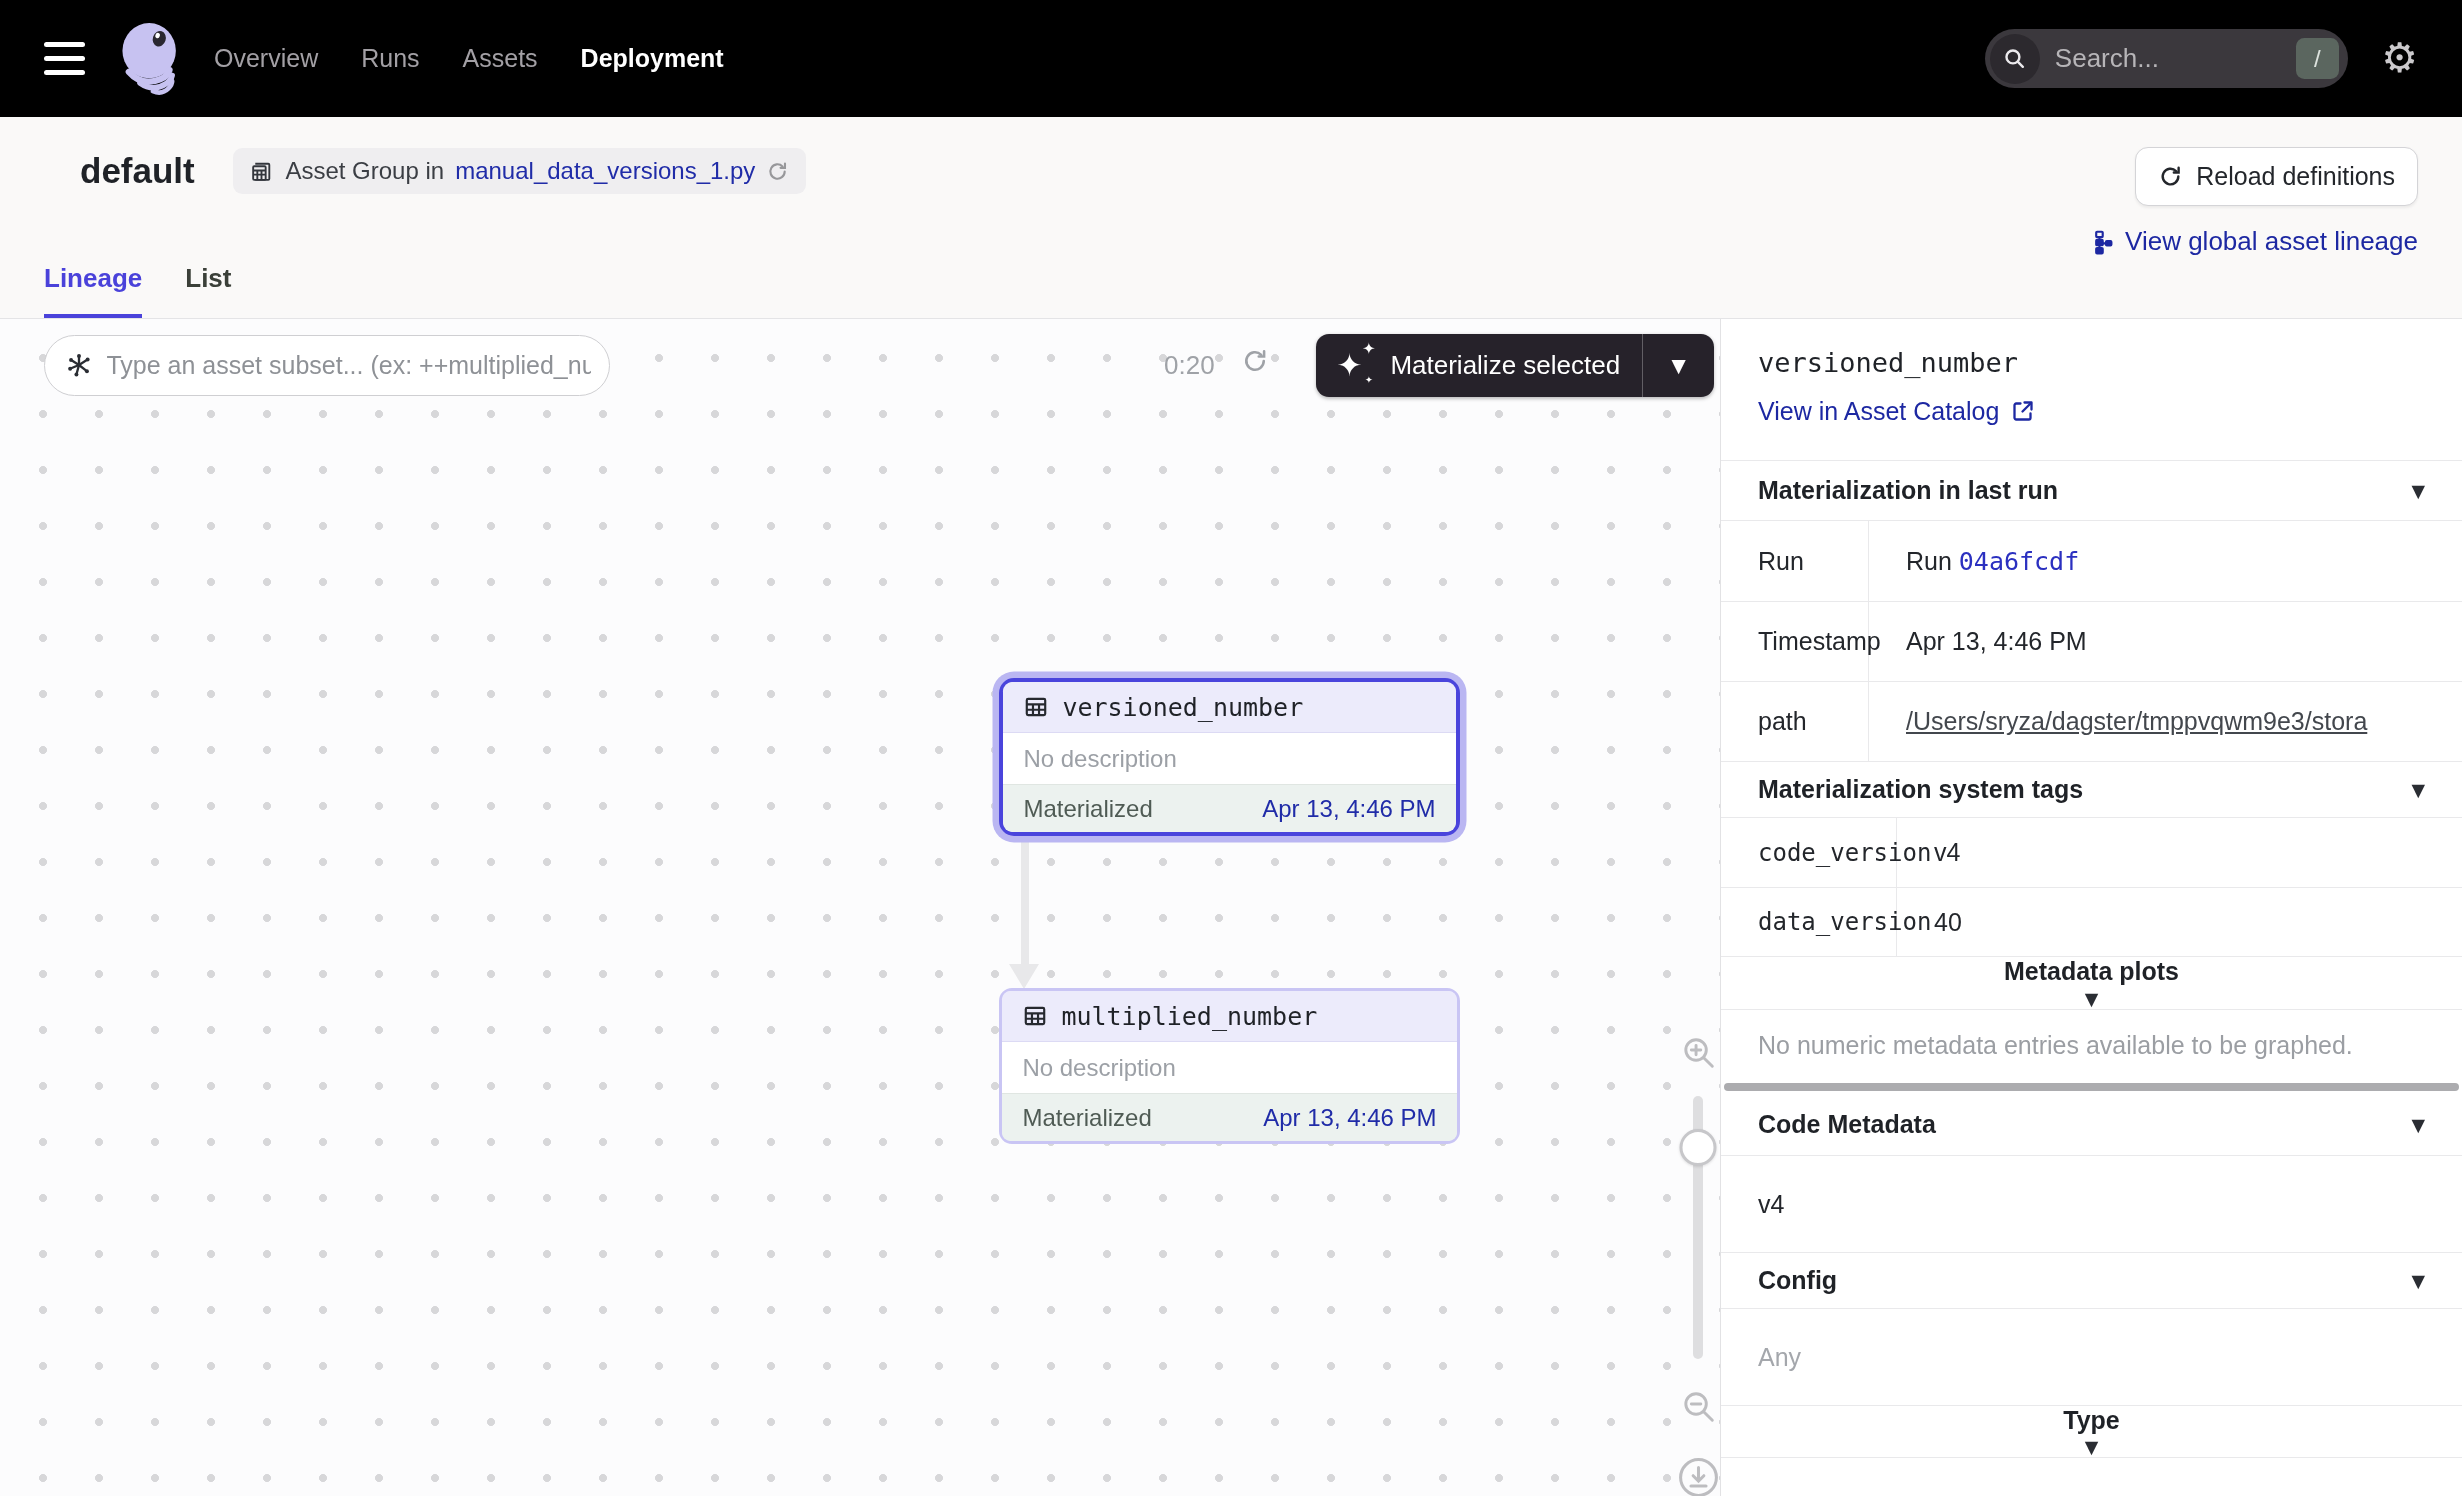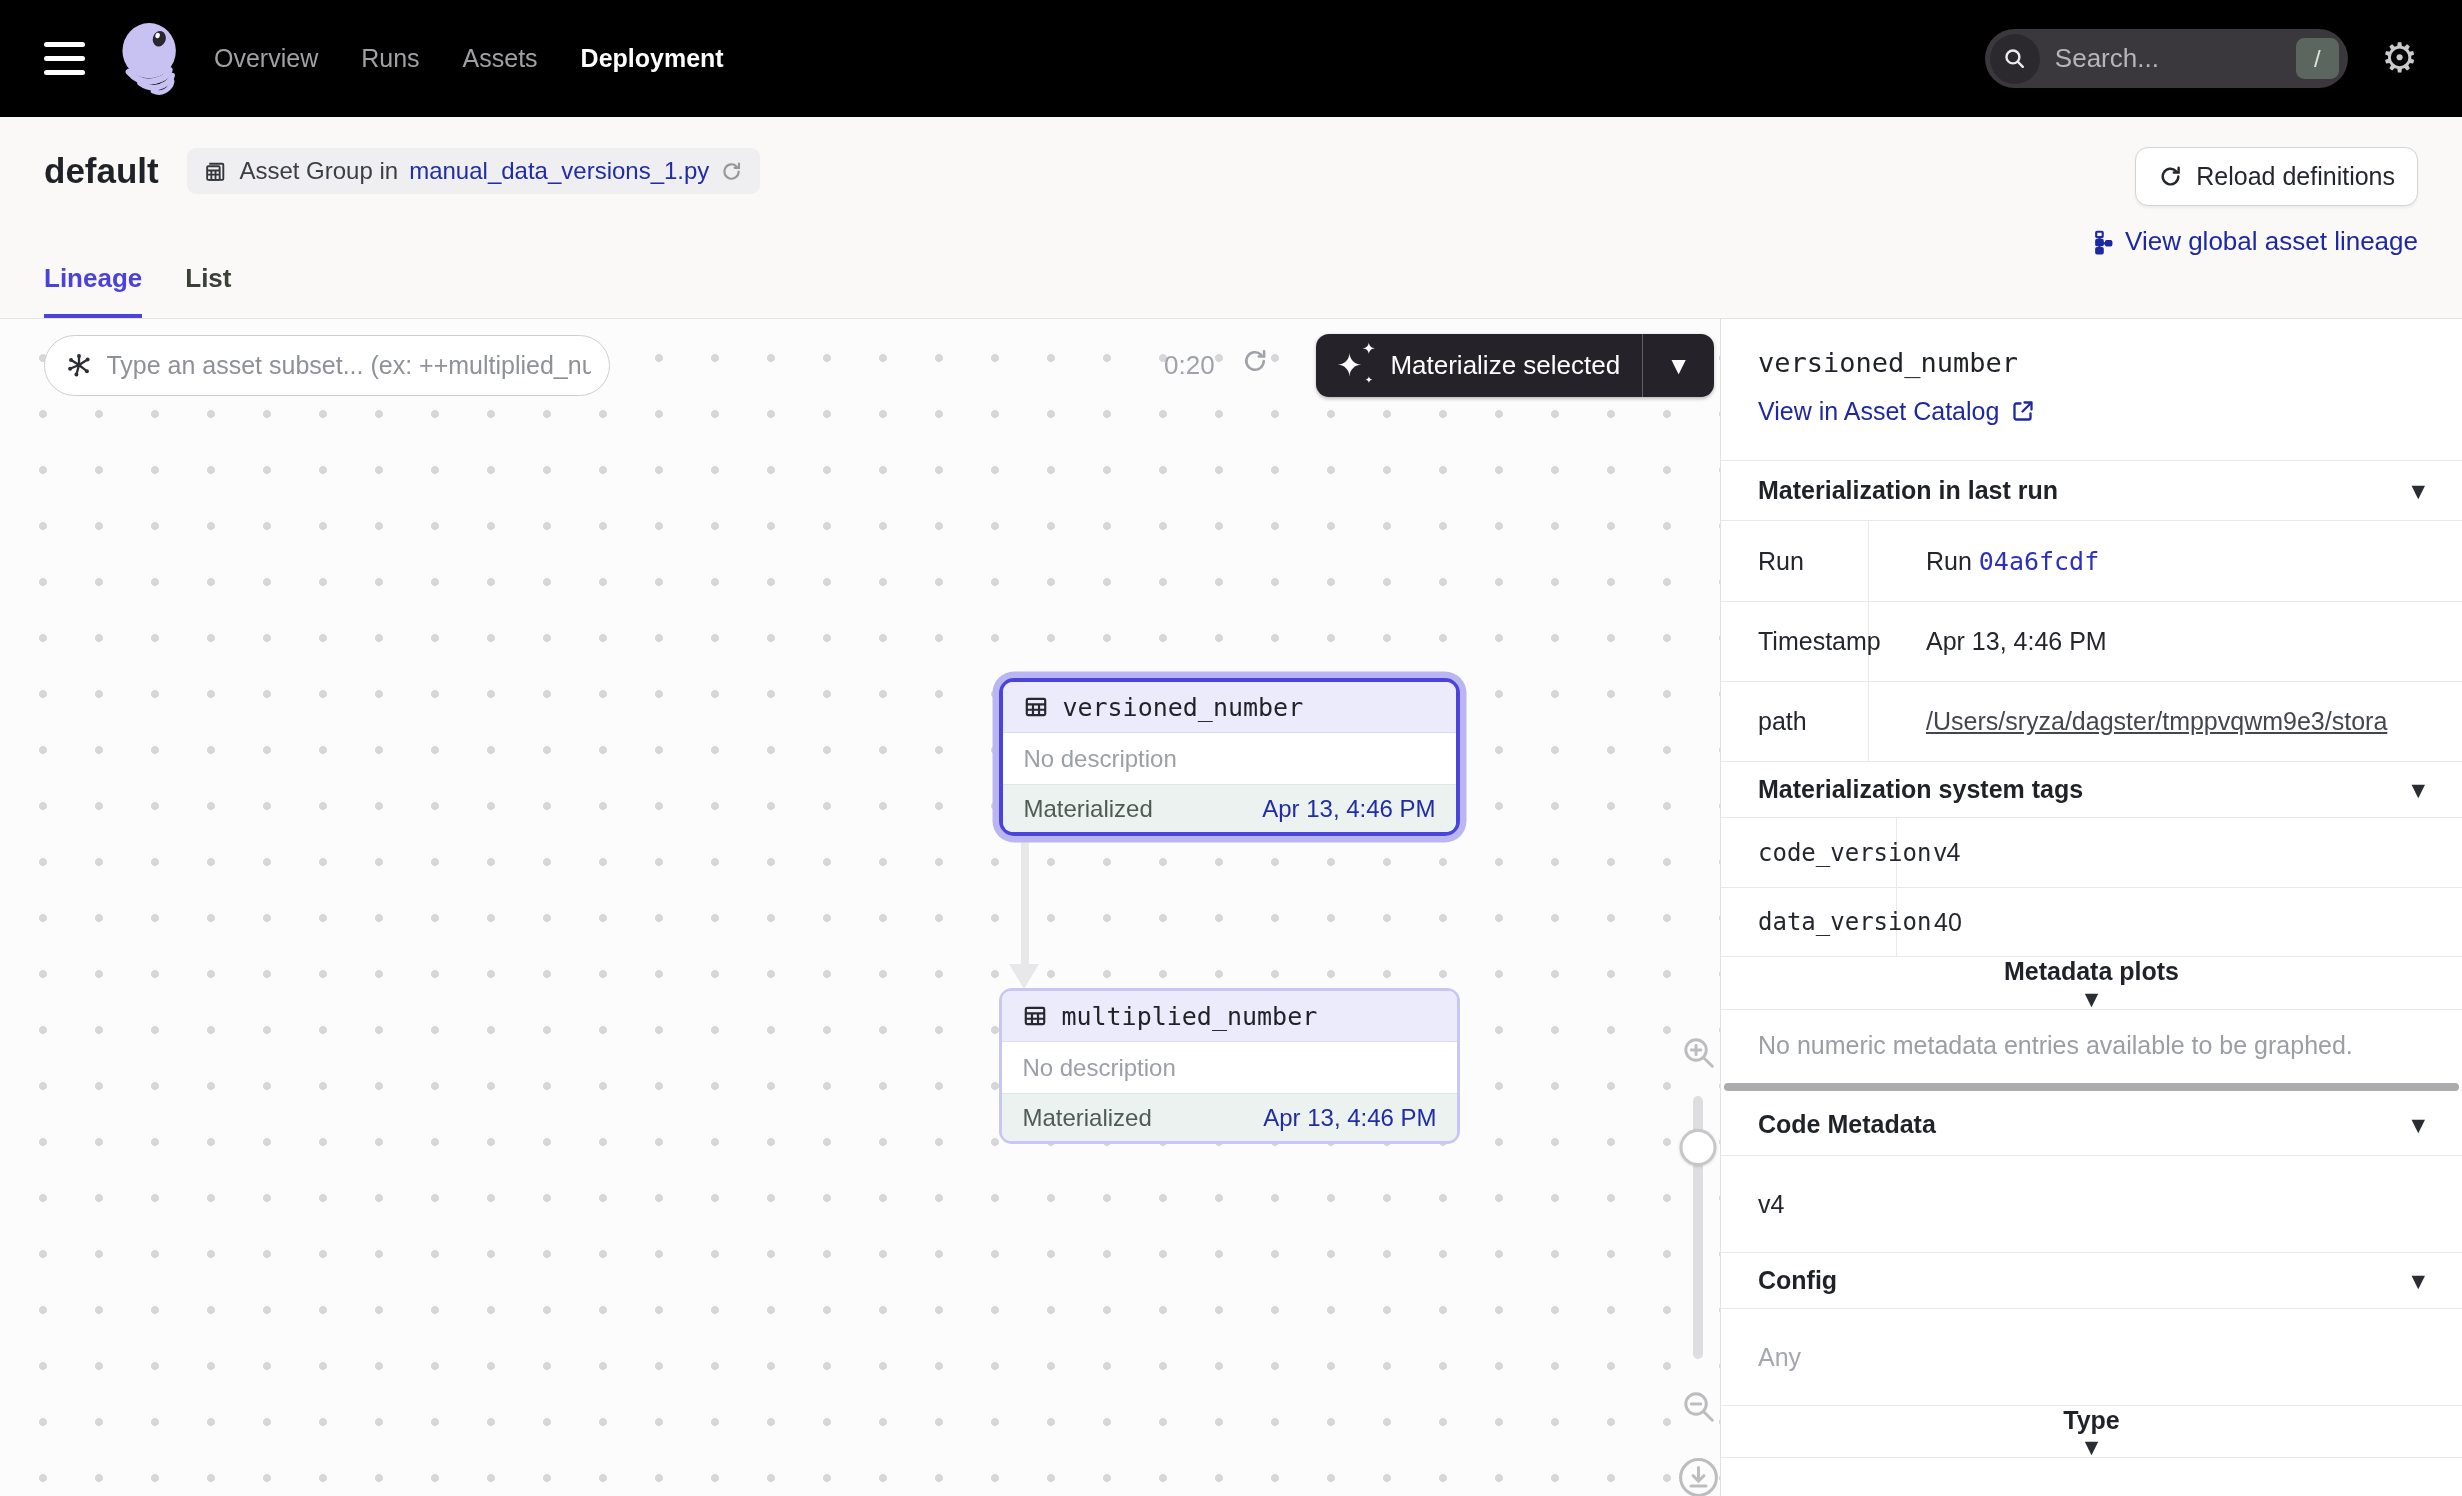--- a/index.html
+++ b/index.html
@@ -18,21 +18,21 @@
   .nav-right { margin-left:auto; display:flex; align-items:center; }
   .search-pill { width:363px; height:59px; border-radius:30px; background:#3B383D; display:flex; align-items:center; padding:0 9.3px 0 4.6px; }
   .search-circle { width:50px; height:50px; border-radius:50%; background:#2C292E; display:flex; align-items:center; justify-content:center; color:#ECEAED; flex:0 0 auto; }
   .search-pill input { flex:1; min-width:0; background:transparent; border:none; outline:none; color:#ECEAED; font-size:26px; margin-left:15px; font-family:"Liberation Sans", sans-serif; }
   .search-pill input::placeholder { color:#B7B5B8; }
   .slash-badge { width:43px; height:41px; border-radius:8.3px; background:#5B665F; color:#DDE3DE; font-size:24px; display:flex; align-items:center; justify-content:center; flex:0 0 auto; }
   .gear { margin-left:33px; font-family:"DejaVu Sans", sans-serif; font-size:41px; color:#CBC9CC; line-height:1; cursor:pointer; }
 
   
   .page-header { height:202px; background:#FAF9F8; border-bottom:0.9px solid #E4E4E6; position:relative; }
-  .header-top { display:flex; align-items:center; gap:28px; padding:31px 44px 0; }
+  .header-top { display:flex; align-items:center; gap:38px; padding:31px 44px 0;margin-left:36px; }
   .page-title { font-size:35px; font-weight:700; color:#1F2227; }
   .group-pill { height:46px; background:#EFEEF0; border-radius:9.3px; display:flex; align-items:center; gap:11px; padding:0 16.7px; font-size:24px; color:#3B3E44; }
   .group-pill .g-icon { color:#33363C; display:flex; }
   .group-pill a { color:#202CA8; text-decoration:none; cursor:pointer; }
   .pill-refresh { color:#97979A; display:flex; cursor:pointer; }
   .reload-btn { position:absolute; right:44px; top:30px; height:59px; background:#FFFFFF; border:0.9px solid #D4D4D7; border-radius:13px; box-shadow:0 1.9px 2.8px rgba(0,0,0,0.06); display:flex; align-items:center; gap:13px; padding:0 22px; font-size:25px; color:#23262B; cursor:pointer; }
   .tabs-row { position:absolute; left:44px; bottom:0; display:flex; gap:43px; }
   .tab { font-size:26px; font-weight:600; padding-bottom:20.4px; cursor:pointer; color:#3B4039; border-bottom:4.6px solid transparent; }
   .tab.active { color:#4A42DA; border-bottom-color:#4A42DA; }
   .global-link { position:absolute; right:44px; top:109px; display:flex; align-items:center; gap:12px; font-size:26px; color:#1D28A2; cursor:pointer; }
@@ -92,21 +92,21 @@
   
   .panel { flex:1; background:#FFFFFF; position:relative; overflow:hidden; }
   .p-head { height:141px; padding:28px 37px 0; }
   .p-title { font-size:27px; font-weight:500; color:#1F2227; }
   .p-link { margin-top:18.5px; display:inline-flex; align-items:center; gap:12px; font-size:25px; color:#1D28A2; cursor:pointer; }
   .sec { display:flex; align-items:center; justify-content:space-between; padding:0 37px; border-top:0.9px solid #E9E9EB; font-size:25px; font-weight:700; color:#1F2227; cursor:pointer; }
   .sec .caret { font-family:"DejaVu Sans", sans-serif; font-size:17.6px; color:#2A2D33; }
   .h65 { height:60px; } .h60 { height:56px; } .h57 { height:53px;flex-direction:column; } .h66 { height:61px; border-top:none; }
   .kv { border-top:0.9px solid #E9E9EB; }
   .kv-row { display:grid; align-items:center; }
-  .kv1 .kv-row { grid-template-columns:148px 1fr; height:80px;gap:20px; }
+  .kv1 .kv-row { grid-template-columns:148px 1fr; height:80px; }
   .kv2 .kv-row { grid-template-columns:176px 1fr; height:69px; }
   .kv-row + .kv-row { border-top:0.9px solid #E9E9EB; }
   .kv-key { padding-left:37px; font-size:25px; color:#23262B; height:100%; display:flex; align-items:center; border-right:0.9px solid #E9E9EB; }
   .kv2 .kv-key { font-size:24px; }
   .kv-val { padding-left:37px; font-size:25px; color:#23262B; overflow:hidden; white-space:nowrap; }
   .run-link { color:#2B30C0; cursor:pointer; }
   .path-link { text-decoration:underline; color:#43474D; cursor:pointer; }
   .empty-row { height:72px; border-top:0.9px solid #E9E9EB; display:flex; align-items:center; padding:0 37px; font-size:25px; color:#9B9EA3; }
   .hscroll { height:13px; position:relative; }
   .hscroll .thumb { position:absolute; left:2.8px; right:2.8px; top:1.9px; height:8.3px; border-radius:4.6px; background:#ACACAF; cursor:pointer; }

